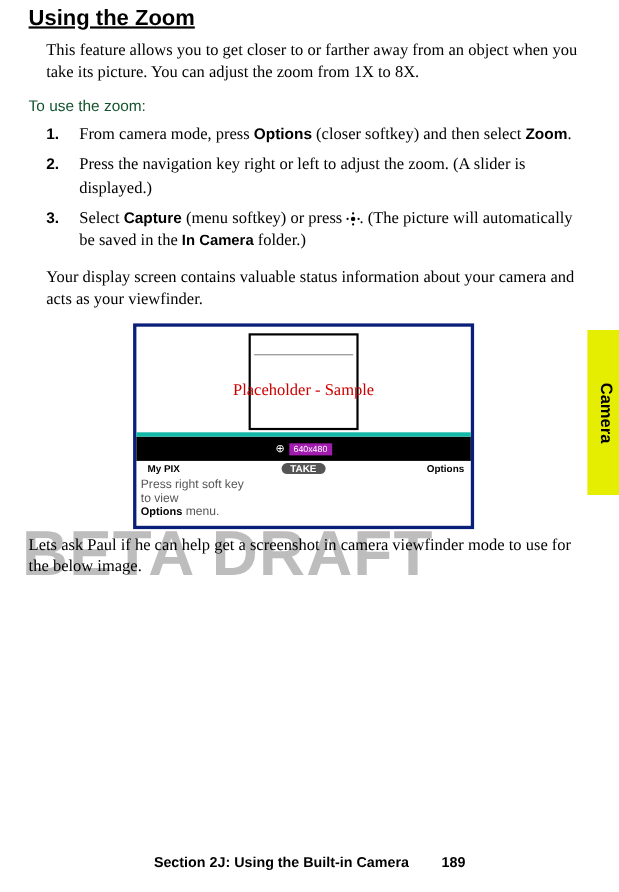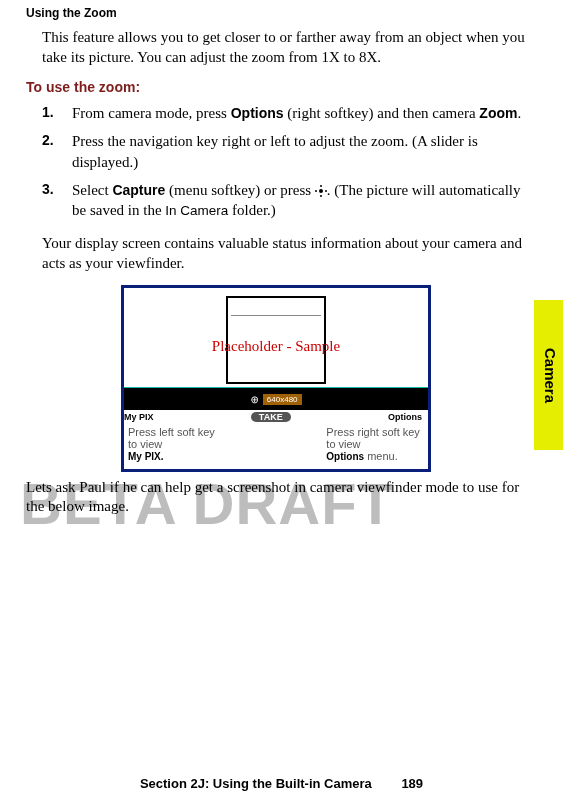--- a/index.html
+++ b/index.html
@@ -14,36 +14,37 @@
   }
   .page {
     padding: 6px 32px 0 26px;
     position: relative;
   }
   .content {
     width: 500px;
     position: relative;
   }
   h2.section-heading {
-    font-size: 12px;
+    font-size: 20px;
     font-weight: bold;
     margin-bottom: 8px;
     font-family: Verdana, Arial, sans-serif;
+    text-decoration: underline;
   }
   .body-text {
     font-size: 15px;
     line-height: 1.3;
     margin-left: 16px;
     margin-bottom: 12px;
     font-family: Georgia, serif;
   }
   .sub-heading {
     font-size: 14px;
-    font-weight: bold;
-    color: #7f1d1d;
+    font-weight: normal;
+    color: #14532d;
     margin-bottom: 8px;
     font-family: Verdana, Arial, sans-serif;
   }
   ol.steps {
     list-style: none;
     margin-left: 16px;
     margin-bottom: 14px;
   }
   ol.steps li {
     font-size: 15px;
@@ -55,21 +56,21 @@
   }
   ol.steps li .step-num {
     position: absolute;
     left: 0;
     top: 0;
     font-weight: bold;
     font-family: Verdana, Arial, sans-serif;
     font-size: 14px;
   }
   .bold { font-weight: bold; font-family: Verdana, Arial, sans-serif; font-size:14px;}
-  .semibold { font-weight: normal; font-family: Verdana, Arial, sans-serif; font-size:13.5px;}
+  .semibold { font-weight: bold; font-family: Verdana, Arial, sans-serif; font-size:13.5px;}
   .side-tab {
     position: absolute;
     right: -5px;
     top: 300px;
     width: 34px;
     height: 150px;
     background: #e5ed00;
     display: flex;
     align-items: center;
     justify-content: center;
@@ -97,21 +98,21 @@
   .figure-box {
     width: 310px;
     border: 3px solid #0a1f7a;
     margin: 10px auto 6px auto;
     background: #fff;
     position: relative;
     z-index: 1;
   }
   .fig-top {
     height: 100px;
-    border-bottom: 1px solid #14b8a6;
+    border-bottom: 4px solid #14b8a6;
     position: relative;
     display:flex;
     align-items:center;
     justify-content:center;
   }
   .fig-top .phone-screen {
     width: 100px;
     height: 88px;
     border: 2px solid #000;
     position: relative;
@@ -135,33 +136,33 @@
   }
   .black-bar {
     background: #000;
     height: 22px;
     display: flex;
     align-items: center;
     justify-content: center;
     gap: 4px;
   }
   .black-bar .reso {
-    background:#a16207;
+    background:#a21caf;
     color:#fff;
     font-size:8px;
     padding:1px 4px;
     font-family:Arial,sans-serif;
   }
   .black-bar .mag{
     color:#fff; font-size:10px;
   }
   .soft-row {
     display: flex;
     justify-content: space-between;
-    padding: 2px 6px 0 0;
+    padding: 2px 6px 0 10px;
     font-size: 9px;
     font-family: Arial, sans-serif;
     font-weight: bold;
   }
   .soft-row .center{
     background:#555; color:#fff; border-radius:8px; padding:0 8px;
   }
   .fig-bottom {
     display: flex;
     padding: 4px 4px 6px 4px;
@@ -228,21 +229,21 @@
 
     <h2 class="section-heading">Using the Zoom</h2>
 
     <p class="body-text">This feature allows you to get closer to or farther away from an object when you take its picture. You can adjust the zoom from 1X to 8X.</p>
 
     <p class="sub-heading">To use the zoom:</p>
 
     <ol class="steps">
       <li>
         <span class="step-num">1.</span>
-        <span>From camera mode, press </span><span class="bold">Options</span><span> (right softkey) and then camera </span><span class="bold">Zoom</span><span>.</span>
+        <span>From camera mode, press </span><span class="bold">Options</span><span> (closer softkey) and then select </span><span class="bold">Zoom</span><span>.</span>
       </li>
       <li>
         <span class="step-num">2.</span>
         <span>Press the navigation key right or left to adjust the zoom. (A slider is displayed.)</span>
       </li>
       <li>
         <span class="step-num">3.</span>
         <span>Select </span><span class="bold">Capture</span><span> (menu softkey) or press </span><span class="nav-icon"><span class="d d1"></span><span class="d d2"></span><span class="d d3"></span><span class="d d4"></span></span><span>. (The picture will automatically be saved in the </span><span class="semibold">In Camera</span><span> folder.)</span>
       </li>
     </ol>
@@ -258,24 +259,20 @@
       <div class="black-bar">
         <span class="mag">⊕</span>
         <span class="reso">640x480</span>
       </div>
       <div class="soft-row">
         <span>My PIX</span>
         <span class="center">TAKE</span>
         <span>Options</span>
       </div>
       <div class="fig-bottom">
-        <div class="col">
-          <span>Press left soft key to view</span><br>
-          <span class="tgt">My PIX.</span>
-        </div>
         <div class="col right">
           <span>Press right soft key to view</span><br>
           <span class="tgt">Options</span>
           <span>menu.</span>
         </div>
       </div>
     </div>
 
     <p class="note-text">Lets ask Paul if he can help get a screenshot in camera viewfinder mode to use for the below image.</p>
 

